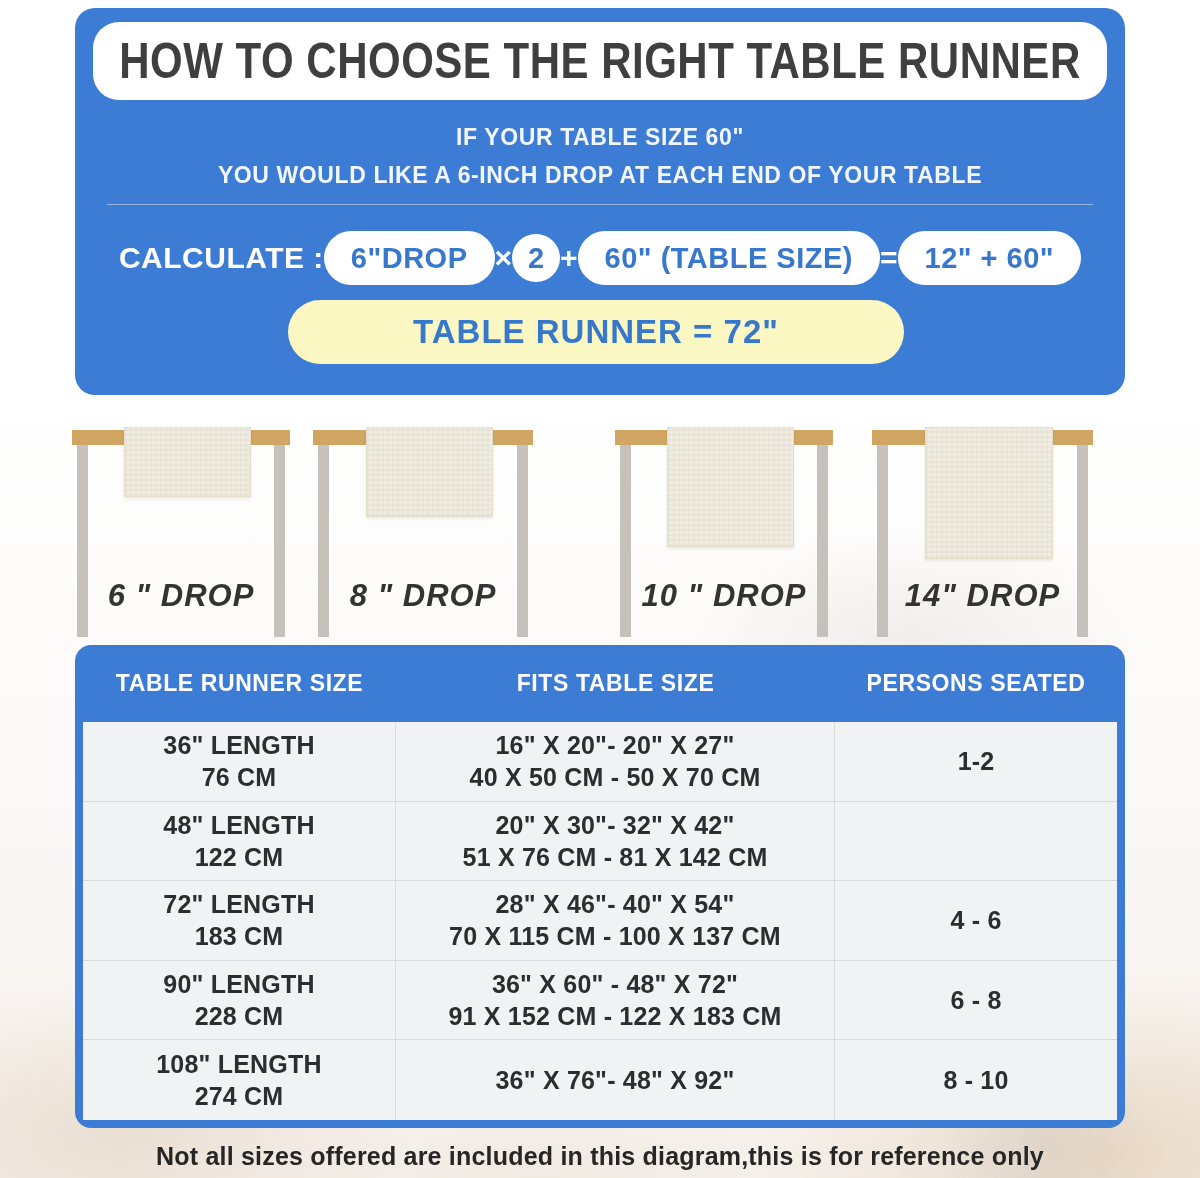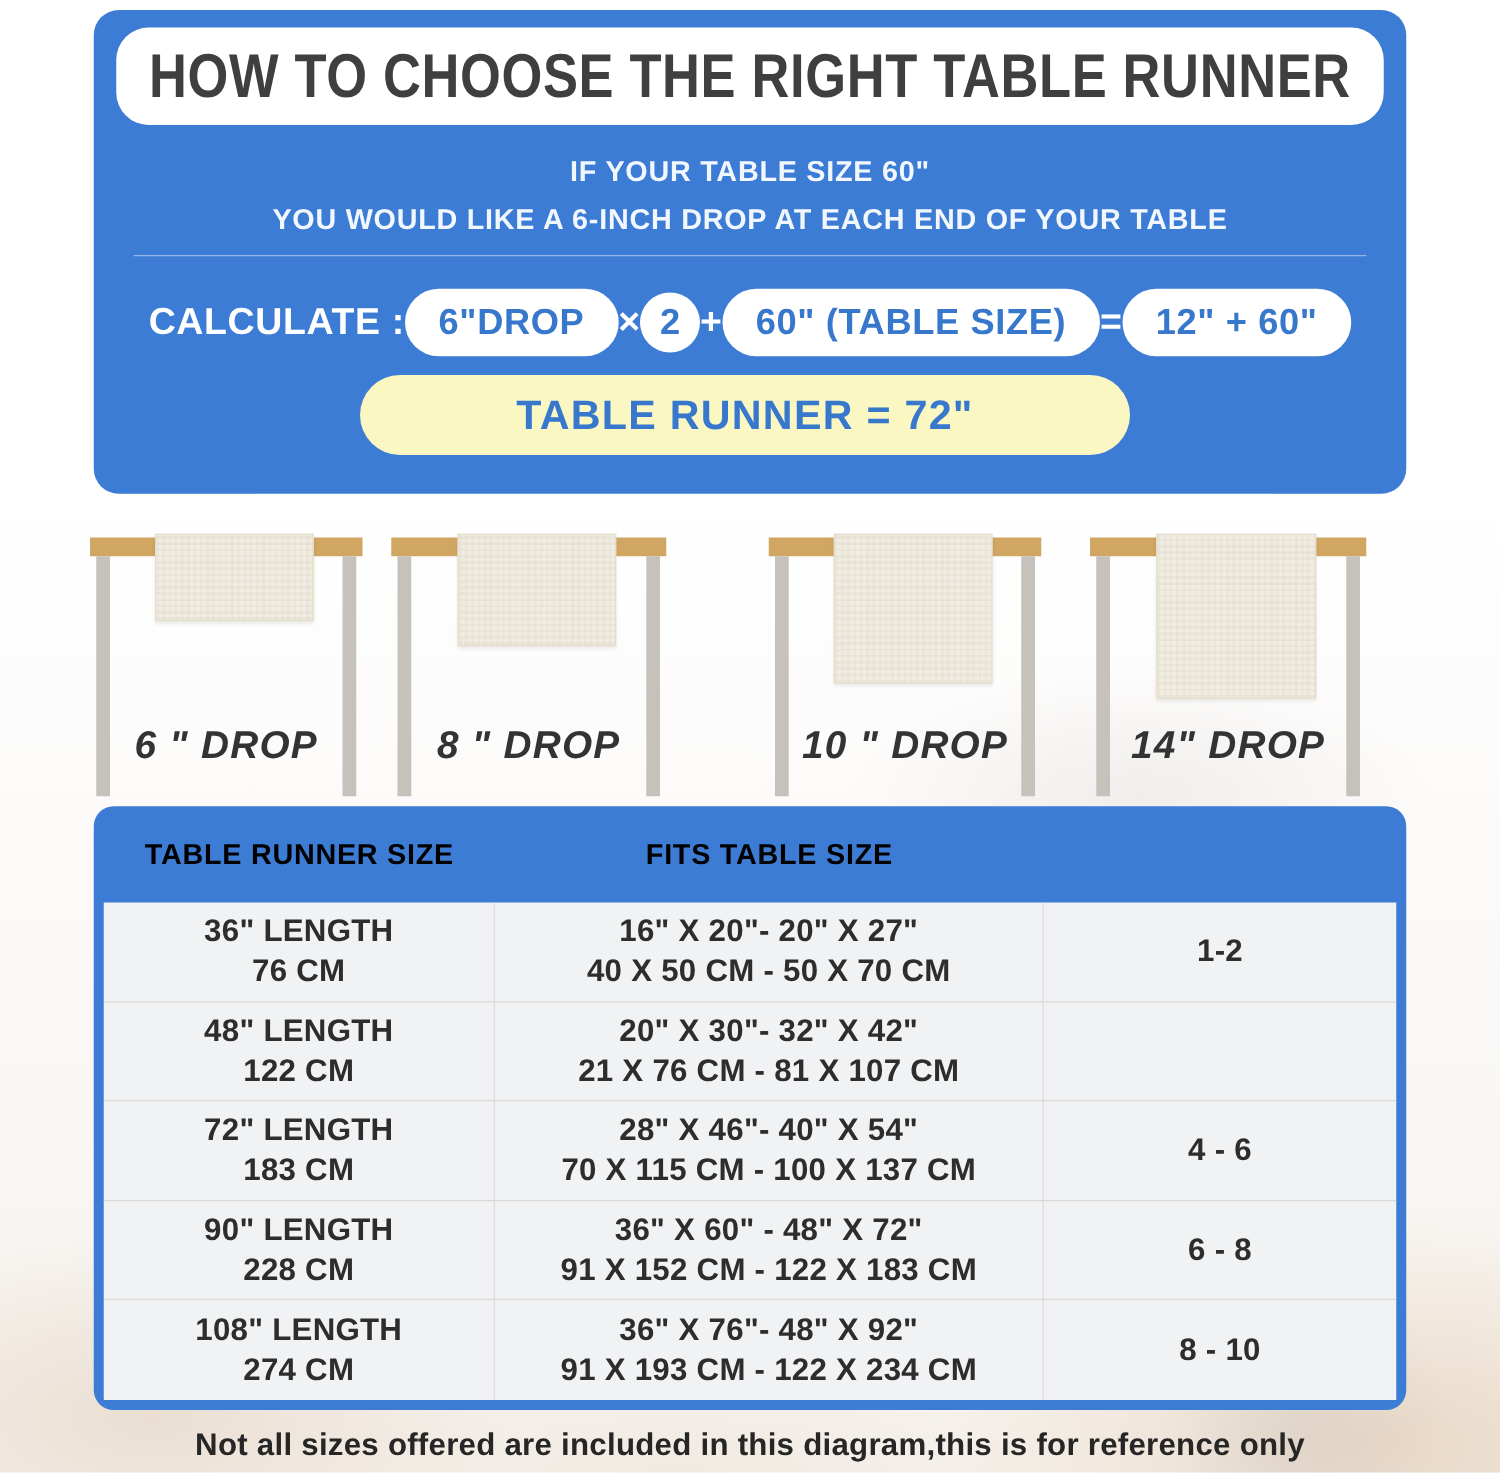--- a/index.html
+++ b/index.html
@@ -60,21 +60,21 @@
   .runner-3{height:118px;}
   .runner-4{height:130px;}
   .drop-label{position:absolute;left:0;width:100%;top:148px;text-align:center;
     font-size:31px;font-weight:bold;font-style:italic;color:#333333;letter-spacing:1px;
     white-space:nowrap;z-index:3;}
   
   .bottom-panel{position:absolute;left:75px;top:645px;width:1050px;height:483px;
     background:#3C7CD5;border-radius:16px;}
   .tbl-header{position:absolute;left:8px;right:8px;top:0;height:77px;
     display:grid;grid-template-columns:313px 439px 282px;align-items:center;}
-  .tbl-header .hcell{text-align:center;color:#000000;font-size:23px;font-weight:bold;
+  .tbl-header .hcell{text-align:center;color:#ffffff;font-size:23px;font-weight:bold;
     letter-spacing:0.6px;}
   .tbl-body{position:absolute;left:8px;right:8px;top:77px;bottom:8px;
     background:rgba(251,249,246,0.95);display:grid;grid-template-rows:repeat(5,1fr);}
   .trow{display:grid;grid-template-columns:313px 439px 282px;border-bottom:1px solid #d9d9d9;}
   .trow:last-child{border-bottom:none;}
   .tcell{display:flex;flex-direction:column;align-items:center;justify-content:center;
     font-size:25px;font-weight:bold;color:#2D2D2D;line-height:1.28;text-align:center;
     letter-spacing:0.2px;}
   .tcell.sep{border-right:1px solid #dcdcdc;}
   
@@ -134,20 +134,21 @@
     <div class="tabletop"></div>
     <div class="leg leg-l"></div>
     <div class="leg leg-r"></div>
     <div class="drop-label">14" DROP</div>
   </div>
 
   <div class="bottom-panel">
     <div class="tbl-header">
       <div class="hcell">TABLE RUNNER SIZE</div>
       <div class="hcell">FITS TABLE SIZE</div>
+      <div class="hcell">PERSONS SEATED</div>
     </div>
     <div class="tbl-body">
 
       <div class="trow">
         <div class="tcell sep">
           <div>36" LENGTH</div>
           <div>76 CM</div>
         </div>
         <div class="tcell sep">
           <div>16" X 20"- 20" X 27"</div>
@@ -156,21 +157,21 @@
         <div class="tcell">1-2</div>
       </div>
 
       <div class="trow">
         <div class="tcell sep">
           <div>48" LENGTH</div>
           <div>122 CM</div>
         </div>
         <div class="tcell sep">
           <div>20" X 30"- 32" X 42"</div>
-          <div>21 X 76 CM - 81 X 107 CM</div>
+          <div>51 X 76 CM - 81 X 142 CM</div>
         </div>
       </div>
 
       <div class="trow">
         <div class="tcell sep">
           <div>72" LENGTH</div>
           <div>183 CM</div>
         </div>
         <div class="tcell sep">
           <div>28" X 46"- 40" X 54"</div>
@@ -191,21 +192,20 @@
         <div class="tcell">6 - 8</div>
       </div>
 
       <div class="trow">
         <div class="tcell sep">
           <div>108" LENGTH</div>
           <div>274 CM</div>
         </div>
         <div class="tcell sep">
           <div>36" X 76"- 48" X 92"</div>
-          <div>91 X 193 CM - 122 X 234 CM</div>
         </div>
         <div class="tcell">8 - 10</div>
       </div>
 
     </div>
   </div>
 
   <div class="footer-note">Not all sizes offered are included in this diagram,this is for reference only</div>
 
 </div>

